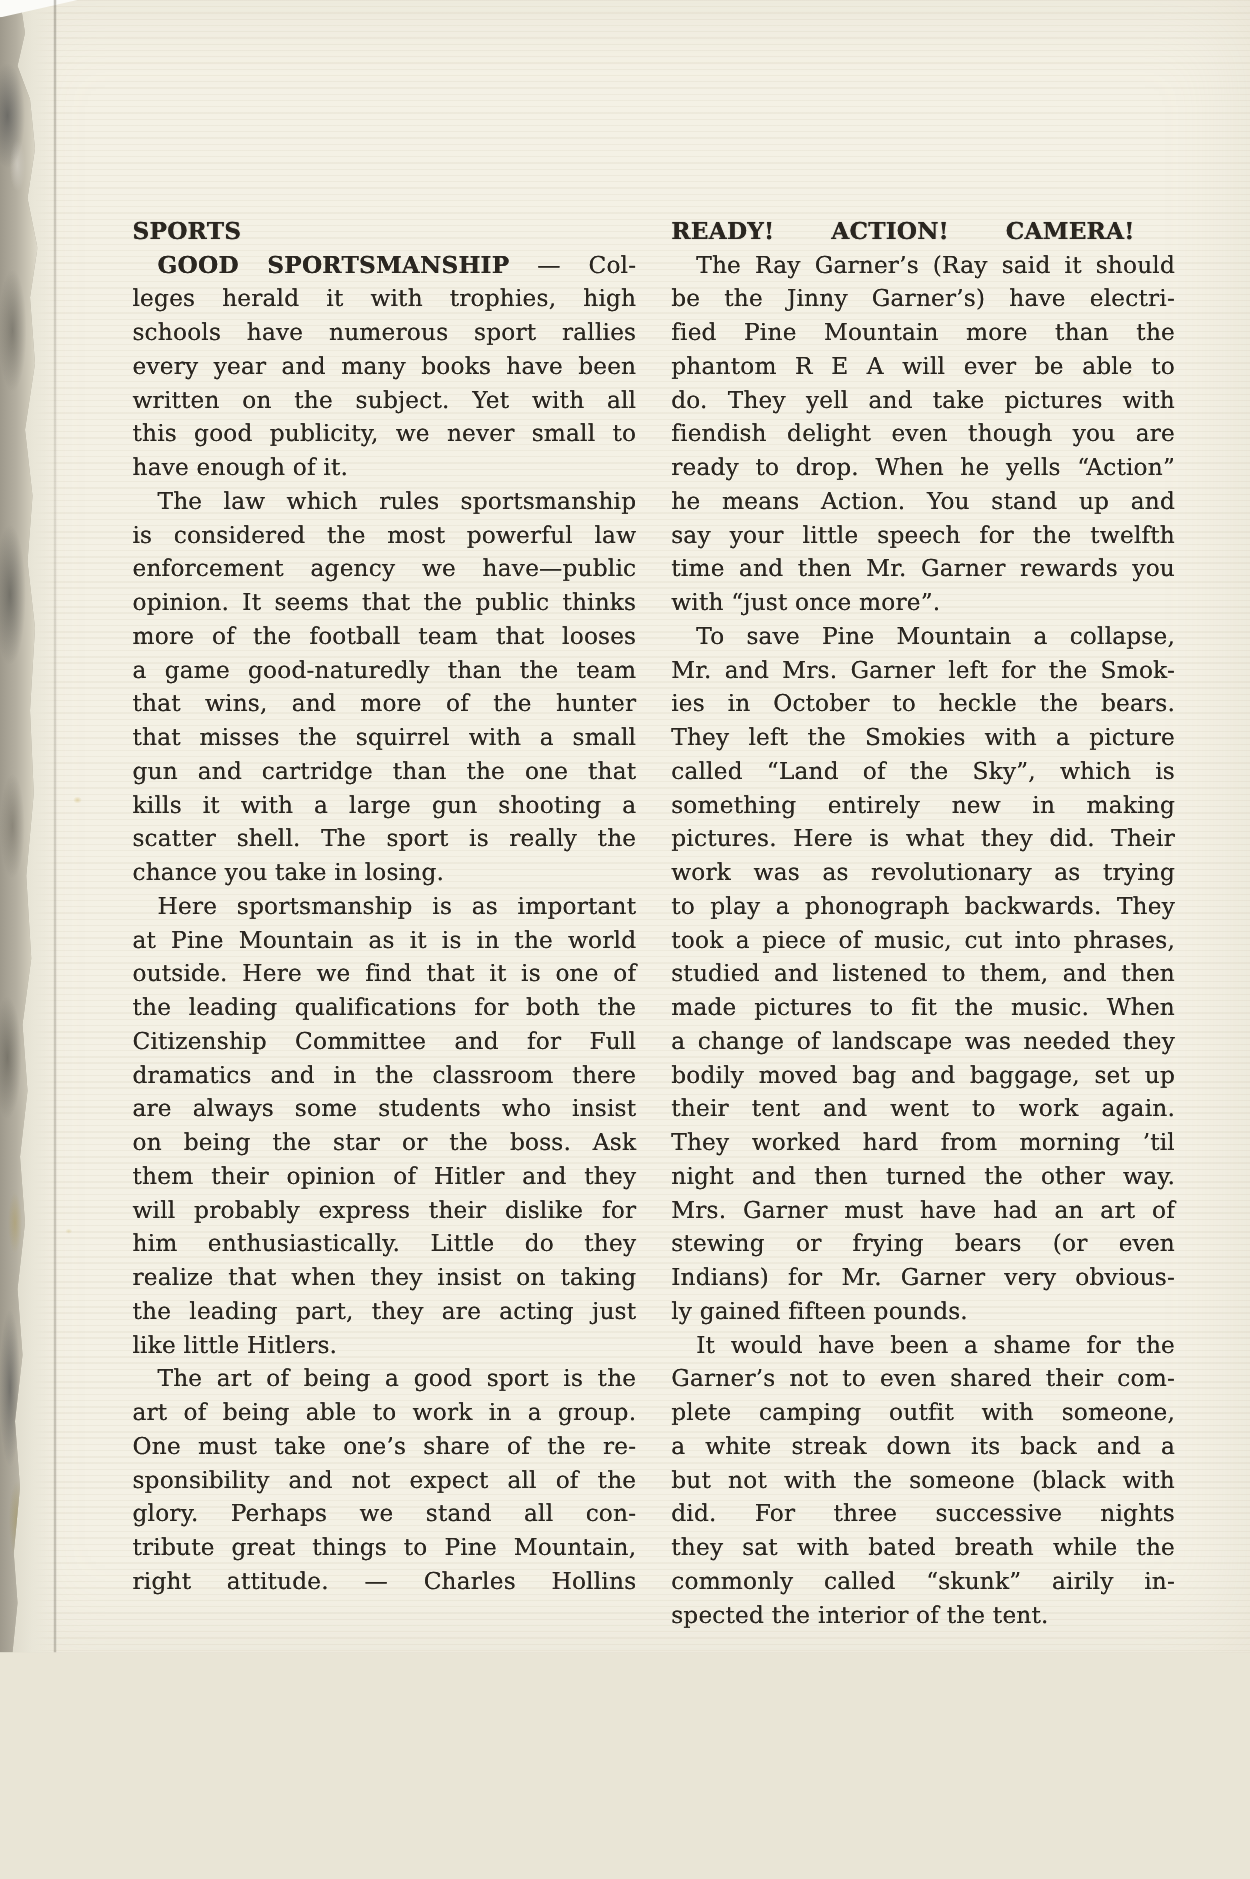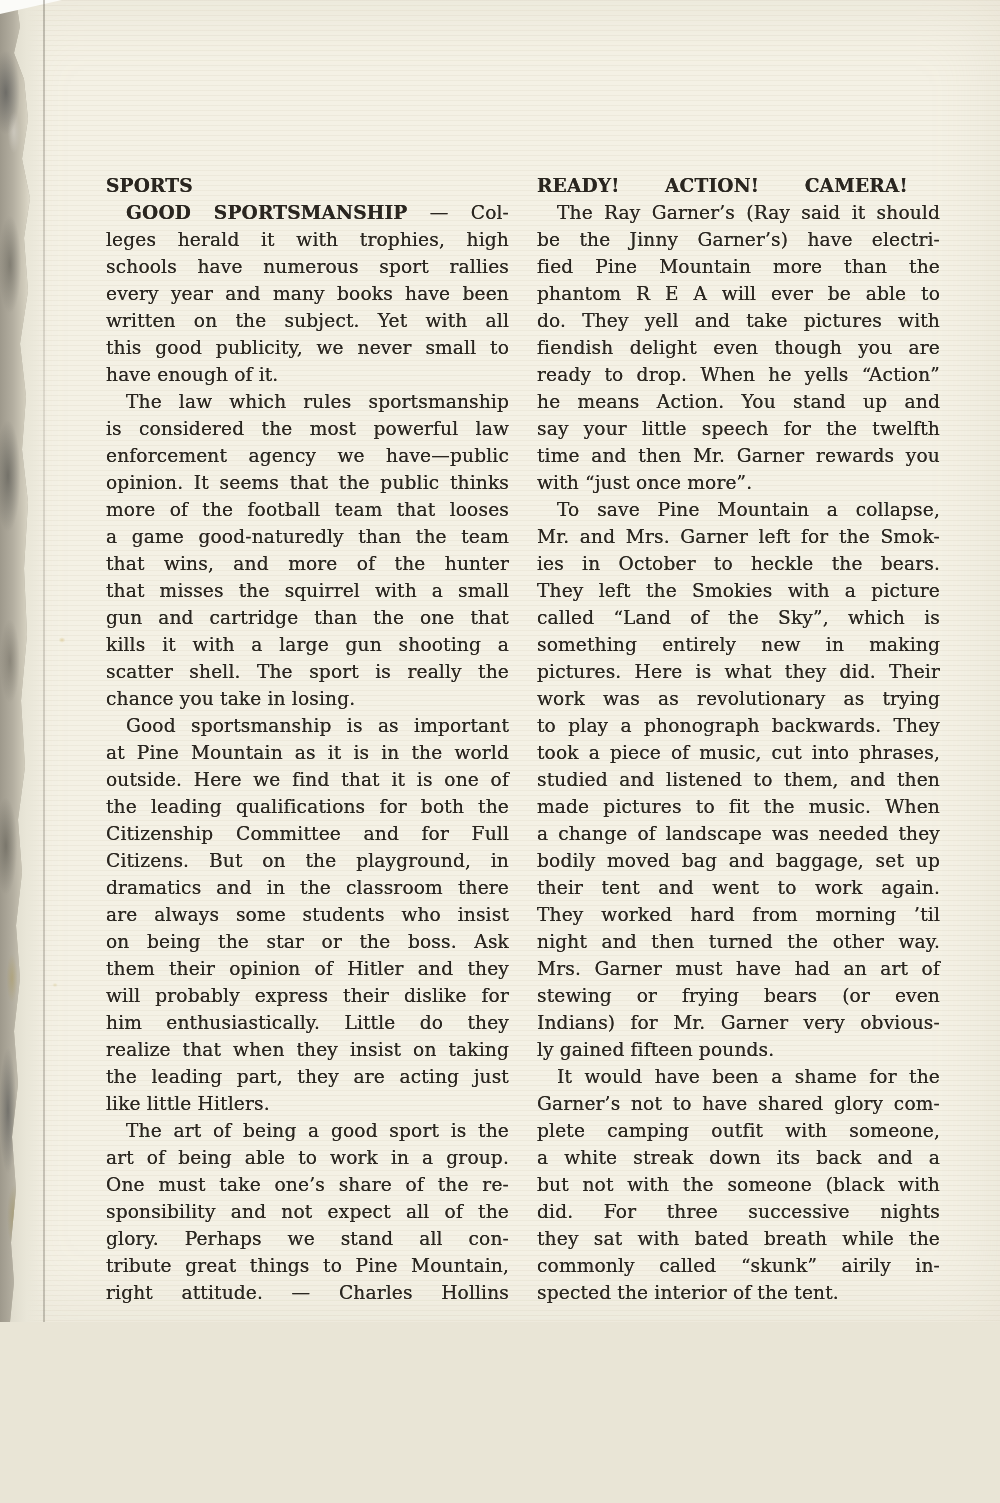--- a/index.html
+++ b/index.html
@@ -122,26 +122,25 @@
           <div class="line">more of the football team that looses</div>
           <div class="line">a game good-naturedly than the team</div>
           <div class="line">that wins, and more of the hunter</div>
           <div class="line">that misses the squirrel with a small</div>
           <div class="line">gun and cartridge than the one that</div>
           <div class="line">kills it with a large gun shooting a</div>
           <div class="line">scatter shell. The sport is really the</div>
           <div class="line para-end">chance you take in losing.</div>
         </div>
         <div class="para">
-          <div class="line indent">Good sportsmanship is as important</div>
+          <div class="line indent">Here sportsmanship is as important</div>
           <div class="line">at Pine Mountain as it is in the world</div>
           <div class="line">outside. Here we find that it is one of</div>
           <div class="line">the leading qualifications for both the</div>
           <div class="line">Citizenship Committee and for Full</div>
-          <div class="line">Citizens. But on the playground, in</div>
           <div class="line">dramatics and in the classroom there</div>
           <div class="line">are always some students who insist</div>
           <div class="line">on being the star or the boss. Ask</div>
           <div class="line">them their opinion of Hitler and they</div>
           <div class="line">will probably express their dislike for</div>
           <div class="line">him enthusiastically. Little do they</div>
           <div class="line">realize that when they insist on taking</div>
           <div class="line">the leading part, they are acting just</div>
           <div class="line para-end">like little Hitlers.</div>
         </div>
@@ -188,21 +187,21 @@
           <div class="line">their tent and went to work again.</div>
           <div class="line">They worked hard from morning ’til</div>
           <div class="line">night and then turned the other way.</div>
           <div class="line">Mrs. Garner must have had an art of</div>
           <div class="line">stewing or frying bears (or even</div>
           <div class="line">Indians) for Mr. Garner very obvious-</div>
           <div class="line para-end">ly gained fifteen pounds.</div>
         </div>
         <div class="para">
           <div class="line indent">It would have been a shame for the</div>
-          <div class="line">Garner’s not to have shared glory com-</div>
+          <div class="line">Garner’s not to even shared their com-</div>
           <div class="line">plete camping outfit with someone,</div>
           <div class="line">a white streak down its back and a</div>
           <div class="line">but not with the someone (black with</div>
           <div class="line">did. For three successive nights</div>
           <div class="line">they sat with bated breath while the</div>
           <div class="line">commonly called “skunk” airily in-</div>
           <div class="line para-end">spected the interior of the tent.</div>
         </div>
       </section>
   </div>

